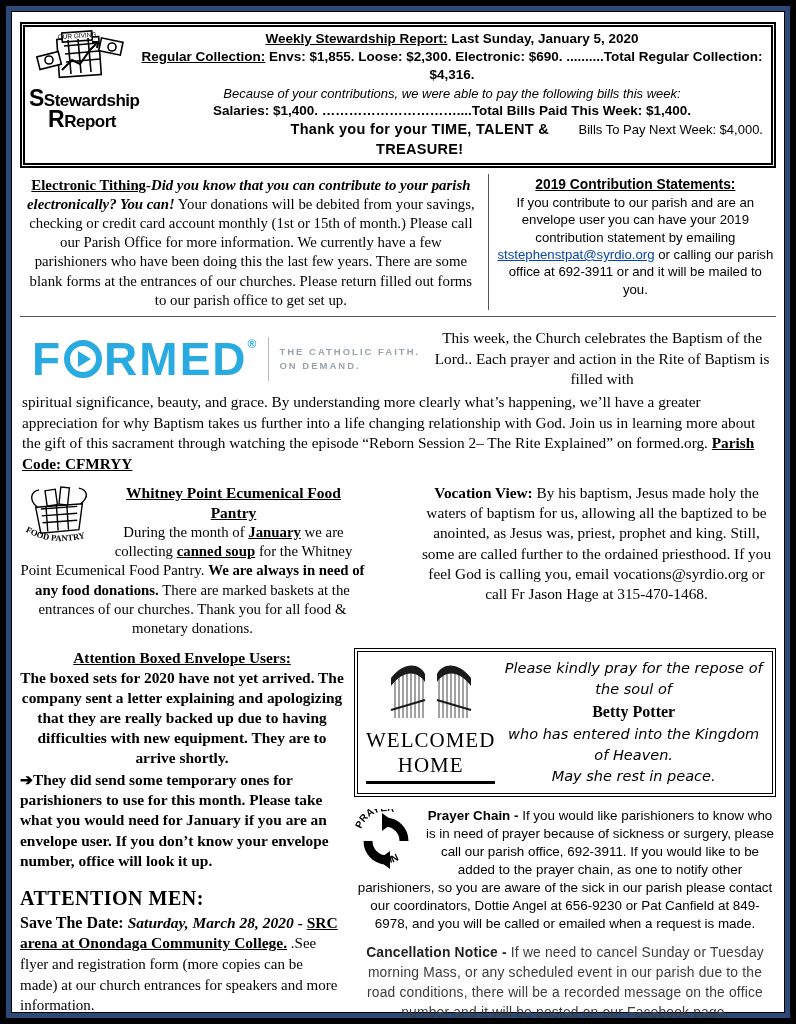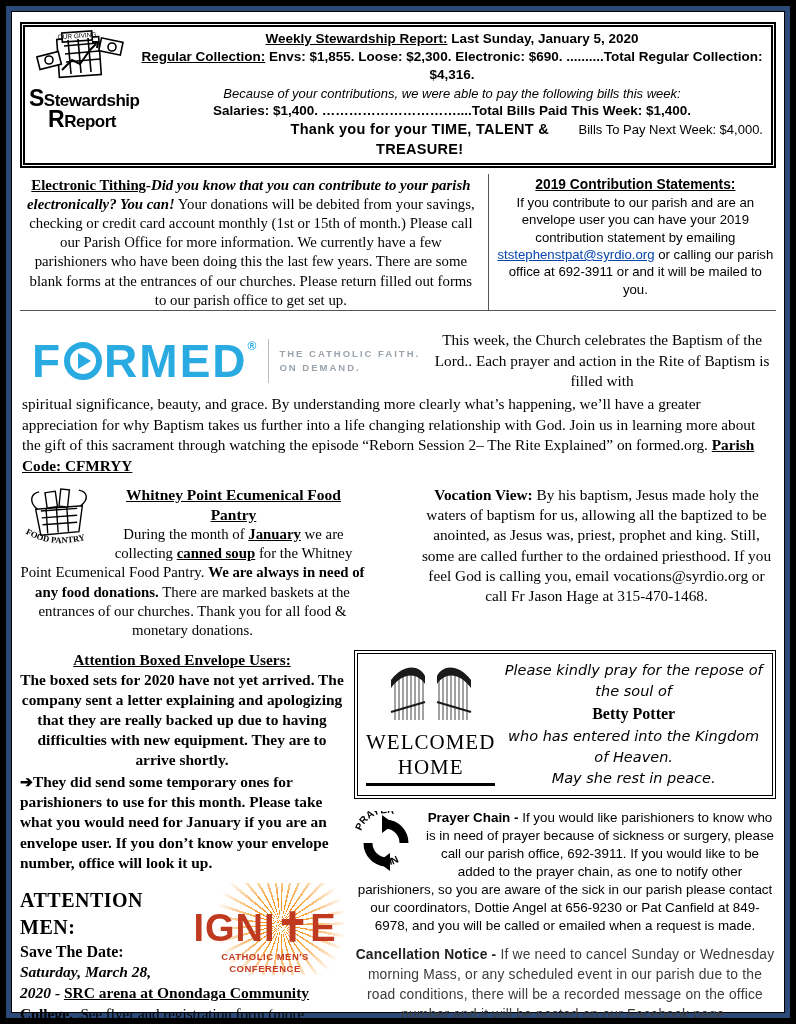--- a/index.html
+++ b/index.html
@@ -23,21 +23,21 @@
   .stew-logo-text { font-weight:bold; font-size:17px; line-height:0.9; letter-spacing:-0.5px; font-family:"Liberation Sans", sans-serif; }
   .stew-logo-text .big { font-size:23px; }
   .stew-body { flex:1; text-align:center; font-size:13.5px; font-weight:bold; line-height:1.35; }
   .stew-title { text-decoration:underline; }
   .stew-row3 { font-style:italic; font-weight:normal; font-size:13px; }
   .stew-row5 { display:flex; align-items:baseline; }
   .stew-thanks { flex:1; text-align:center; font-size:14.5px; letter-spacing:0.3px; padding-left:120px; }
   .stew-next { font-weight:normal; font-size:13px; white-space:nowrap; }
 
   
-  .row-tithe { display:flex; border-bottom:1px solid #555; margin-bottom:15px; }
+  .row-tithe { display:flex; border-bottom:1px solid #555; padding-bottom:6px; margin-bottom:7px; }
   .tithe { flex:1 1 62%; padding:2px 10px 0 4px; border-right:1px solid #555; text-align:center; font-size:14.8px; line-height:1.3; }
   .tithe .hd { font-weight:bold; text-decoration:underline; }
   .tithe .it { font-weight:bold; font-style:italic; }
   .statements { flex:1 1 38%; padding:2px 2px 0 8px; text-align:center; font-family:"Liberation Sans", sans-serif; font-size:13.2px; line-height:1.32; }
   .statements .hd { font-weight:bold; text-decoration:underline; font-size:13.8px; }
   .statements a { color:#0645ad; text-decoration:underline; }
 
   
   .formed-row { display:flex; align-items:center; gap:10px; padding:4px 2px 0 12px; }
   .formed-logo { display:flex; align-items:center; color:#29abe2; font-family:"Liberation Sans", sans-serif; font-weight:bold; font-size:46px; letter-spacing:2px; line-height:1; }
@@ -206,25 +206,20 @@
   <div class="band">
 
     <div class="col-l">
       <div class="envelope">
         <div class="hd">Attention Boxed Envelope Users:</div>
         <div>The boxed sets for 2020 have not yet arrived. The company sent a letter explaining and apologizing that they are really backed up due to having difficulties with new equipment. They are to arrive shortly.</div>
         <div class="p2">➔They did send some temporary ones for parishioners to use for this month. Please take what you would need for January if you are an envelope user. If you don’t know your envelope number, office will look it up.</div>
       </div>
 
       <div class="attn">
-        <div class="ignite">
-          <div class="ignite-burst"></div>
-          <div class="ignite-word"><span>IGNI</span><span class="ignite-cross">✝</span><span>E</span></div>
-          <div class="ignite-sub">CATHOLIC MEN'S CONFERENCE</div>
-        </div>
         <div class="hd">ATTENTION  MEN:</div>
         <span class="lbl">Save The Date: </span><span class="itb">Saturday, March 28, 2020 - </span><span class="und">SRC arena at Onondaga Community College.</span><span> .See flyer and registration form (more copies can be made) at our church entrances for speakers and more information.</span>
       </div>
 
     </div>
 
     <div class="col-r">
       <div class="welcomed">
         <div class="wh-fig">
           <svg width="112" height="64" viewBox="0 0 112 64">
@@ -255,21 +250,21 @@
           <path d="M36 60 L24 51 L36 42 Z" fill="#000"></path>
           <path id="pcT" d="M6 28 A26 26 0 0 1 58 28" fill="none"></path>
           <path id="pcB" d="M10 40 A24 24 0 0 0 54 40" fill="none"></path>
           <text font-size="10" font-weight="bold" font-family="Liberation Sans, sans-serif"><textPath href="#pcT" startOffset="8">PRAYER</textPath></text>
           <text font-size="10" font-weight="bold" font-family="Liberation Sans, sans-serif"><textPath href="#pcB" startOffset="10">CHAIN</textPath></text>
         </svg>
         <span class="hd">Prayer Chain - </span><span>If you would like parishioners to know who is in  need of prayer because of sickness or surgery, please call our parish office, 692-3911. If you would like to be added to the prayer chain, as one to notify other parishioners, so you are aware of the sick in our parish please contact our coordinators, Dottie Angel at 656-9230 or Pat Canfield at 849-6978, and you will be called or emailed when a request is made.</span>
       </div>
 
       <div class="cancel">
-        <span class="hd">Cancellation Notice - </span><span>If we need to cancel Sunday or Wednesday morning Mass, or any scheduled event in our parish due to the road conditions, there will be a recorded message on the office number and it will be posted on our Facebook page.</span>
+        <span class="hd">Cancellation Notice - </span><span>If we need to cancel Sunday or Tuesday morning Mass, or any scheduled event in our parish due to the road conditions, there will be a recorded message on the office number and it will be posted on our Facebook page.</span>
       </div>
 
       <div class="military">
         <div class="mil-img">
           <svg viewBox="0 0 118 168">
             <rect x="0" y="0" width="118" height="168" fill="#fff"></rect>
             <path d="M8 30 L40 22 L44 30 L36 34 Z" fill="#111"></path>
             <path d="M14 34 C14 28 30 26 34 32 C38 40 30 48 22 46 C16 44 13 40 14 34 Z" fill="#111"></path>
             <path d="M34 30 L52 18 L56 24 L40 38 Z" fill="#111"></path>
             <path d="M12 48 C4 60 2 90 6 120 L34 120 C40 90 38 60 32 48 Z" fill="#111"></path>

